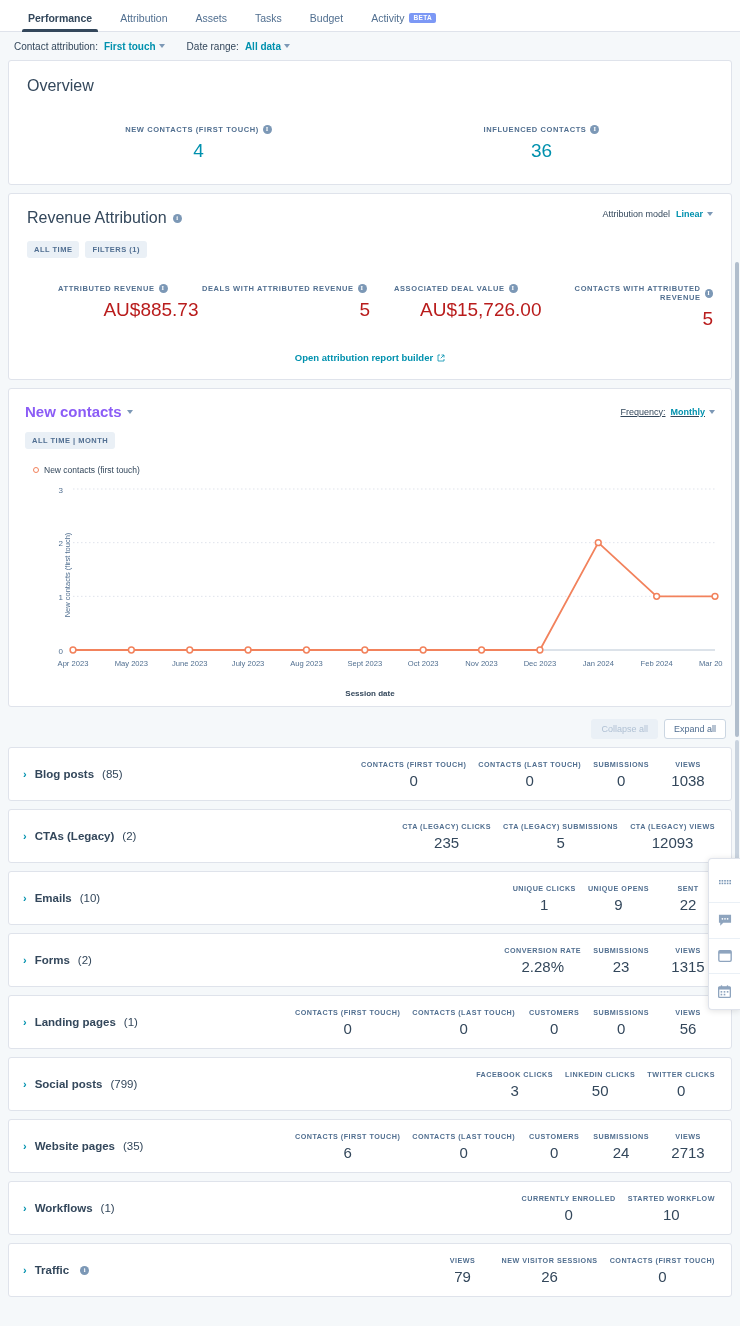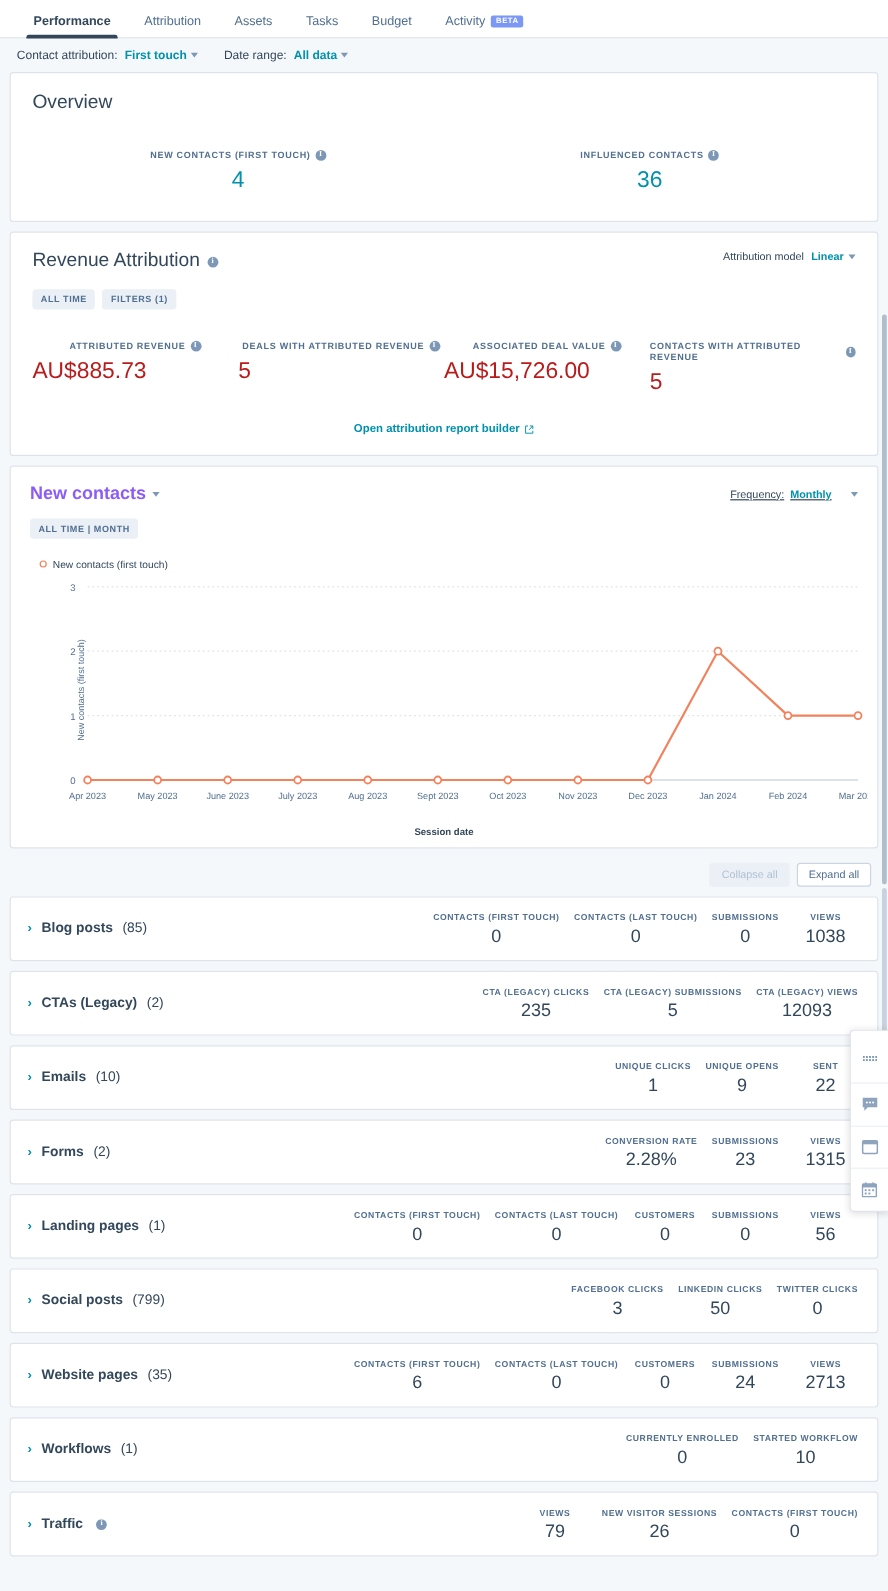--- a/index.html
+++ b/index.html
@@ -79,36 +79,36 @@
   .rev { padding:15px 18px 16px 18px; position:relative; }
   .rev-head { display:flex; justify-content:space-between; align-items:flex-start; }
   .attr-model { font-size:9px; color:#33475b; display:flex; align-items:center; gap:6px; }
   .attr-model b { color:#0091ae; font-weight:bold; display:inline-flex; align-items:center; gap:4px; }
   .pills { display:flex; gap:6px; margin-top:14px; }
   .pill {
     background:#eaf0f6; color:#506e91; font-size:7.5px; font-weight:bold;
     letter-spacing:.5px; padding:4px 7px; border-radius:3px; text-transform:uppercase;
   }
   .rev-metrics { display:flex; margin-top:26px; }
-  .rev-metric { flex:1; text-align:left; }
+  .rev-metric { flex:1; text-align:right; }
   .rev-metric .metric-value { font-size:19px; color:#b91c1c; }
   .rev-link {
     text-align:center; margin-top:22px; font-size:9.5px; font-weight:bold; color:#0091ae;
     display:flex; align-items:center; justify-content:center; gap:4px; cursor:pointer;
   }
 
   
   .chartcard { padding:14px 16px 8px 16px; }
   .chart-head { display:flex; justify-content:space-between; align-items:center; }
   .chart-title {
     font-size:15px; color:#8b5cf6; font-weight:bold;
     display:flex; align-items:center; gap:5px; cursor:pointer;
   }
   .freq { font-size:9px; color:#33475b; display:flex; align-items:center; gap:5px;text-decoration:underline; }
-  .freq b { color:#0091ae; display:inline-flex; align-items:center; gap:16px; }
+  .freq b { color:#0091ae; display:inline-flex; align-items:center; gap:4px; }
   .legend { display:flex; align-items:center; gap:5px; margin:16px 0 0 8px; font-size:8.5px; color:#33475b; }
   .legend-dot {
     width:6px; height:6px; border-radius:50%;
     border:1.3px solid #f2825c; background:transparent;
   }
   .plot-wrap { position:relative; height:205px; margin-top:6px; }
   .ylabel {
     position:absolute; left:0px; top:46%; transform:translateY(-50%) rotate(-90deg);
     transform-origin:center; font-size:7.5px; color:#516f90; white-space:nowrap;
   }

